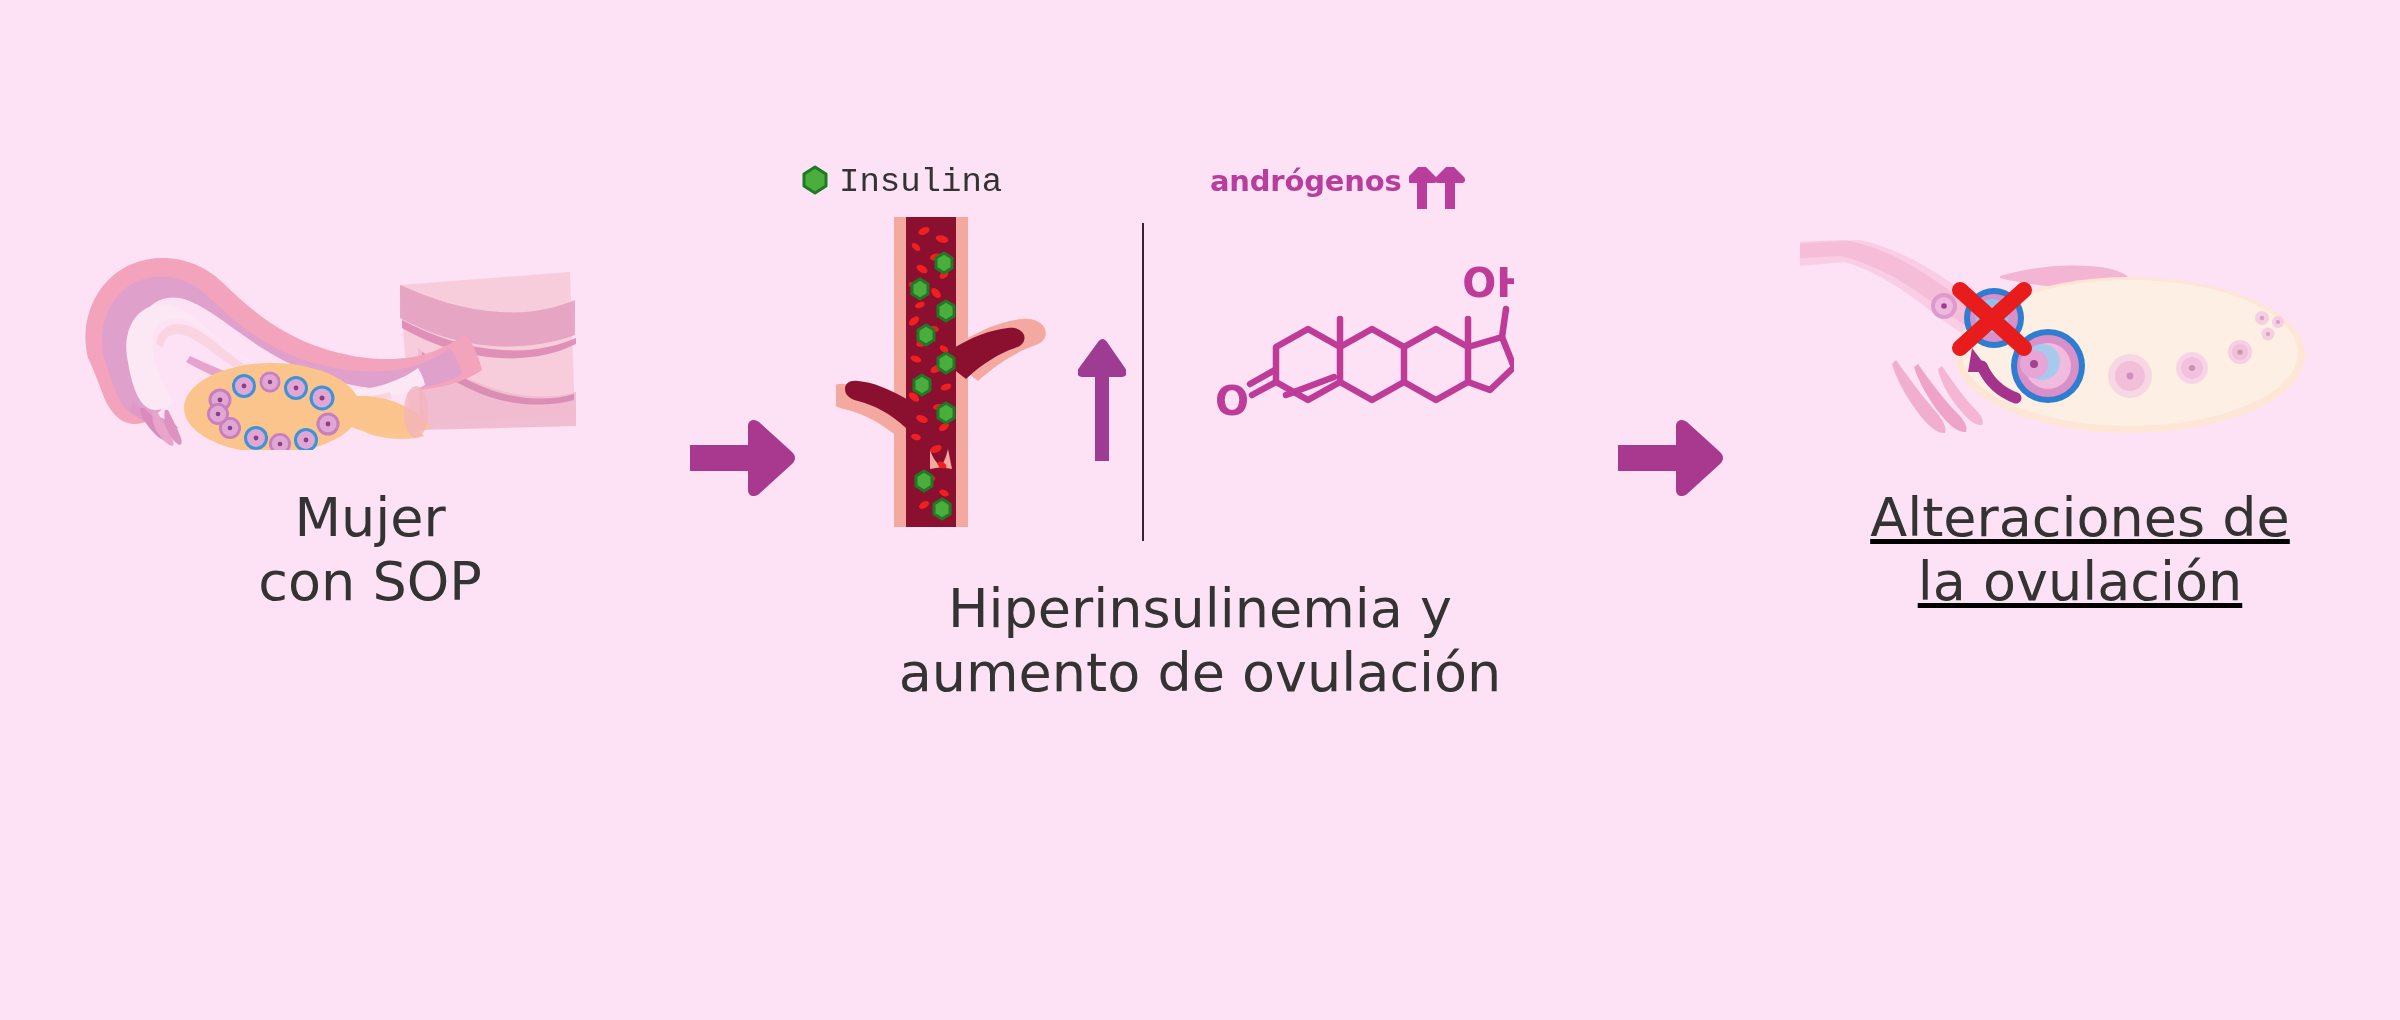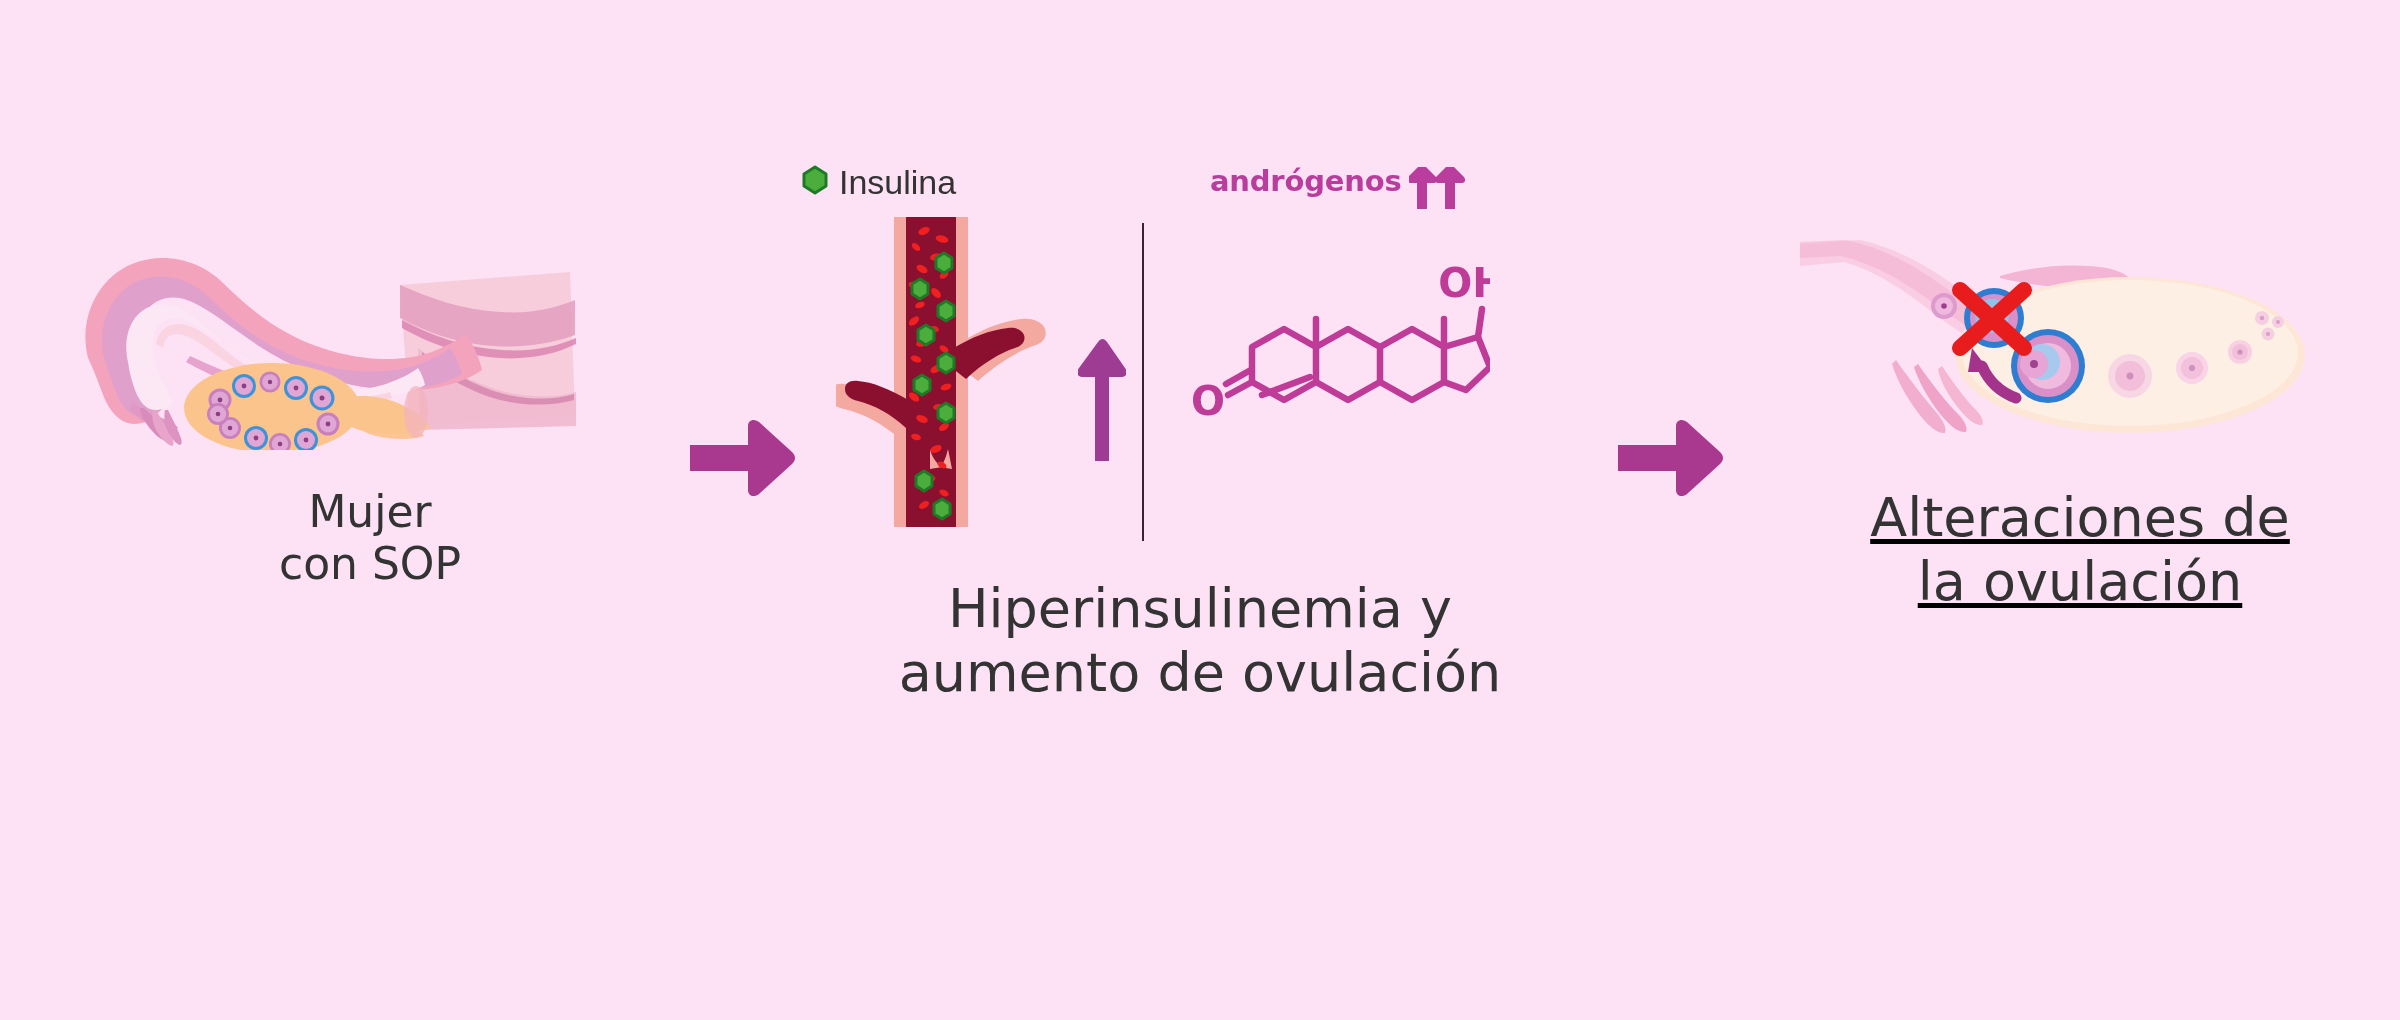--- a/index.html
+++ b/index.html
@@ -41,21 +41,21 @@
   }
 
   
   #panel-one {
     left: 60px;
     top: 240px;
     width: 620px;
   }
   #panel-one .panel-art { width: 600px; height: 210px; }
   #panel-one .caption {
-    font-size: 44px;
+    font-size: 54px;
     margin-top: 36px;
   }
 
   
   #panel-two {
     left: 780px;
     top: 165px;
     width: 840px;
   }
   #panel-two .panel-art { width: 820px; height: 290px; }
@@ -90,21 +90,21 @@
     position: absolute;
     left: 10px;
     top: 0px;
     display: flex;
     align-items: center;
     gap: 9px;
   }
   .insulin-legend .legend-text {
     font-size: 34px;
     color: #333333;
-    font-family: Liberation Sans, sans-serif;
+    font-family: Liberation Mono, monospace;
     line-height: 1;
   }
 
   .androgen-legend {
     position: absolute;
     left: 420px;
     top: 2px;
     display: flex;
     align-items: flex-start;
     gap: 8px;
@@ -126,21 +126,21 @@
   .divider-line {
     position: absolute;
     left: 352px;
     top: 58px;
     width: 2px;
     height: 318px;
     background: #3a2233;
   }
   .steroid-art {
     position: absolute;
-    left: 400px;
+    left: 424px;
     top: 62px;
   }
   .rise-arrow {
     position: absolute;
     left: 288px;
     top: 172px;
   }
 </style>
 </head>
 <body>

